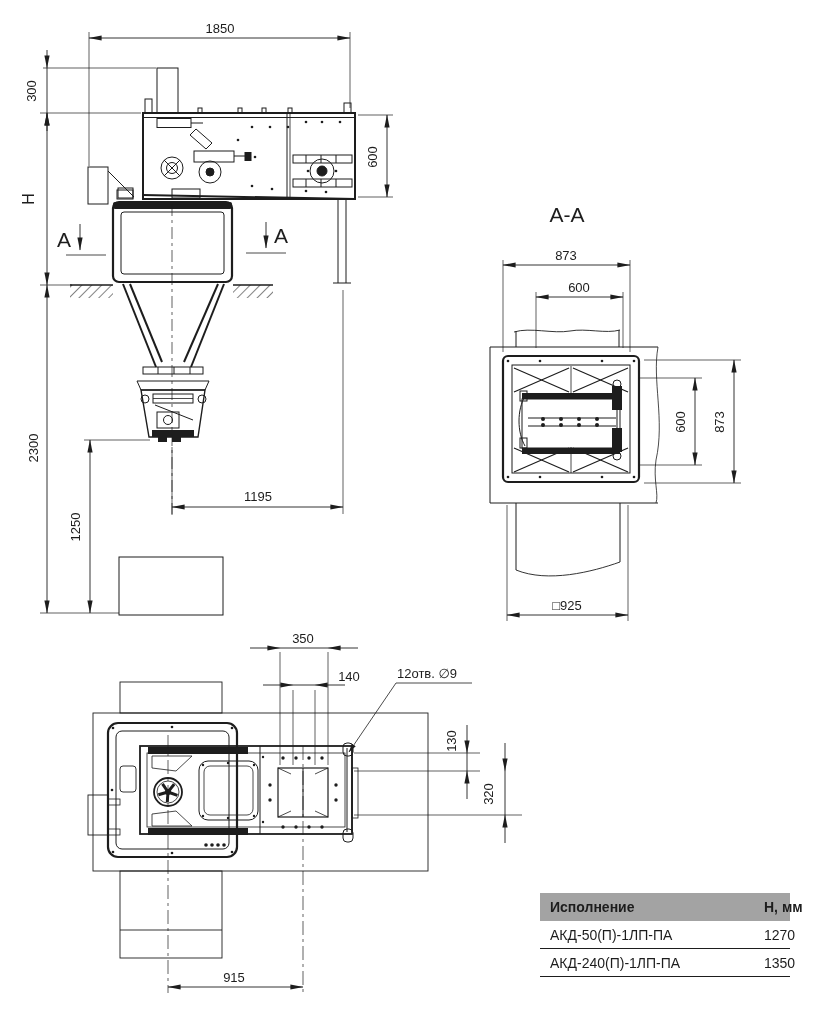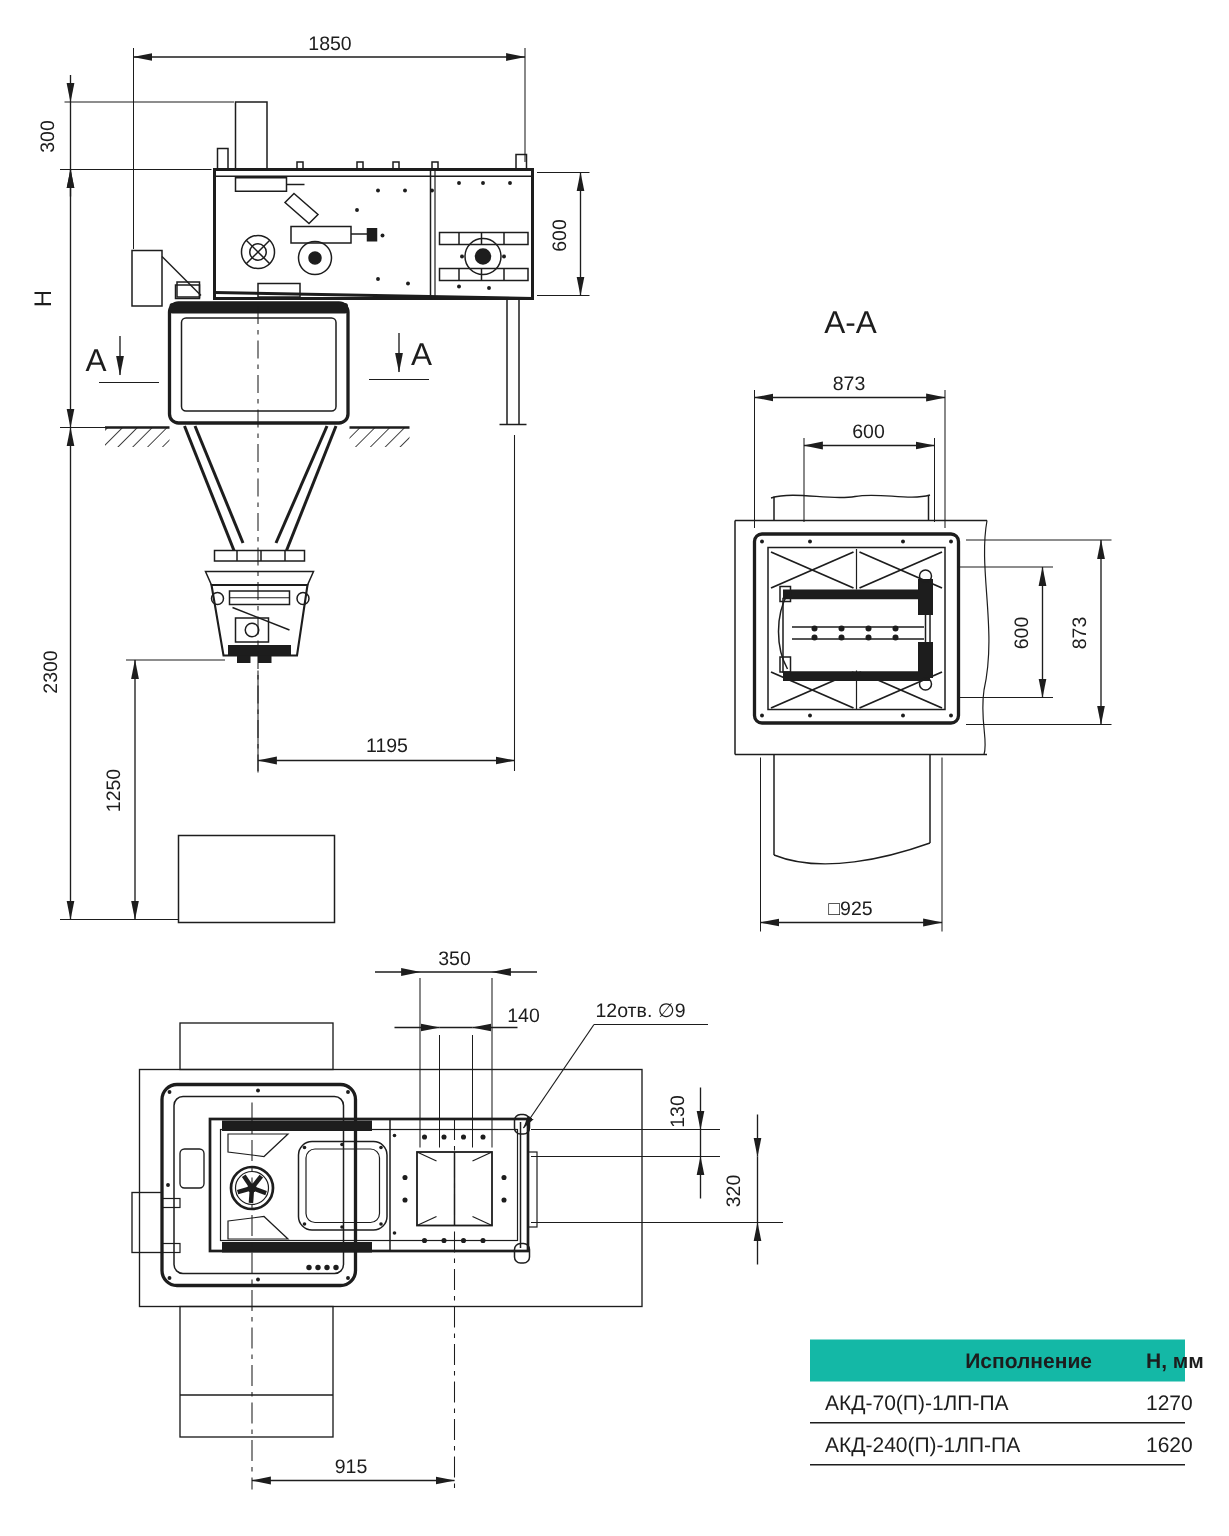--- a/index.html
+++ b/index.html
@@ -6,21 +6,21 @@
   .page{position:relative;width:819px;height:1024px;background:#ffffff;overflow:hidden;
         font-family:"Liberation Sans", sans-serif;color:#1d1d1d;}
   svg{position:absolute;left:0;top:0;}
   svg text{font-family:"Liberation Sans", sans-serif;fill:#1d1d1d;}
   .dimtxt{font-size:13px;}
   .sectxt{font-size:21px;}
   .titletxt{font-size:21px;}
   
   .spec-table{position:absolute;left:540px;top:893px;width:250px;font-size:14px;}
   .spec-row{display:flex;align-items:center;height:27px;}
-  .spec-head{background:#14b8a6;font-weight:bold;height:28px;text-align:right;}
+  .spec-head{background:#a3a3a3;font-weight:bold;height:28px;}
   .spec-col1{flex:0 0 178px;padding-left:10px;white-space:nowrap;}
   .spec-col2{flex:1;white-space:nowrap;padding-left:36px;}
   .spec-body .spec-row{border-bottom:1.6px solid #1d1d1d;}
 </style>
 </head>
 <body>
 
 <div class="page">
 
 <svg width="819" height="1024" viewBox="0 0 819 1024">
@@ -501,23 +501,23 @@
   </g>
 </svg>
 
 <div class="spec-table">
   <div class="spec-row spec-head">
     <div class="spec-col1">Исполнение</div>
     <div class="spec-col2">Н, мм</div>
   </div>
   <div class="spec-body">
     <div class="spec-row">
-      <div class="spec-col1">АКД-70(П)-1ЛП-ПА</div>
+      <div class="spec-col1">АКД-50(П)-1ЛП-ПА</div>
       <div class="spec-col2">1270</div>
     </div>
     <div class="spec-row">
       <div class="spec-col1">АКД-240(П)-1ЛП-ПА</div>
-      <div class="spec-col2">1620</div>
+      <div class="spec-col2">1350</div>
     </div>
   </div>
 </div>
 
 </div>
 
 </body></html>

